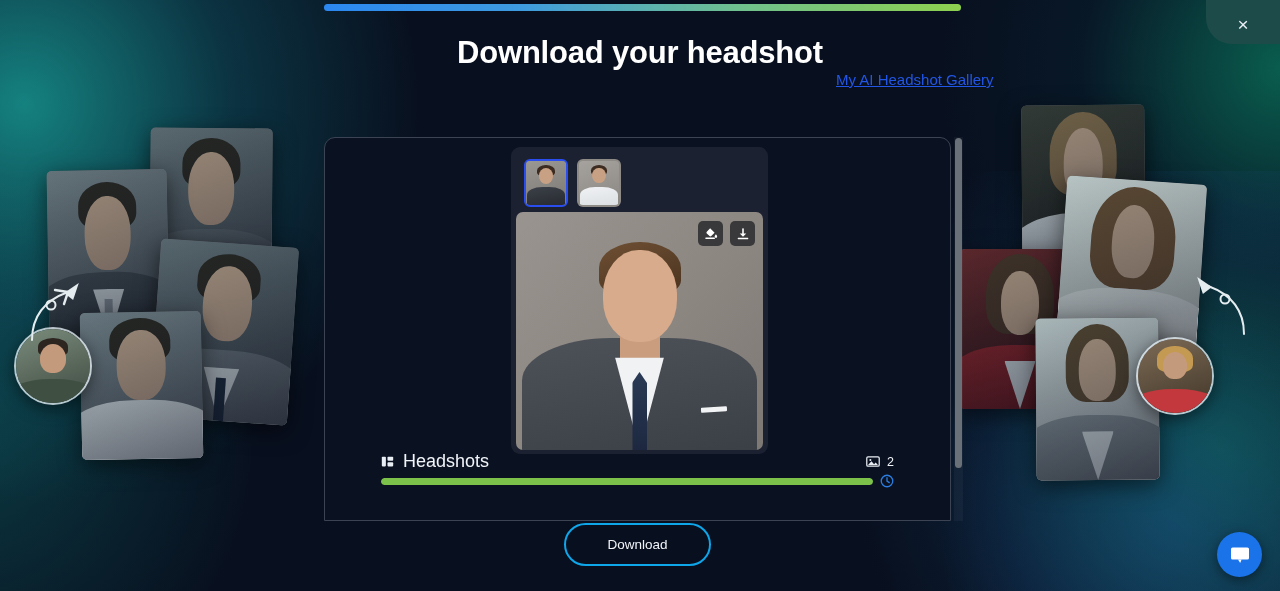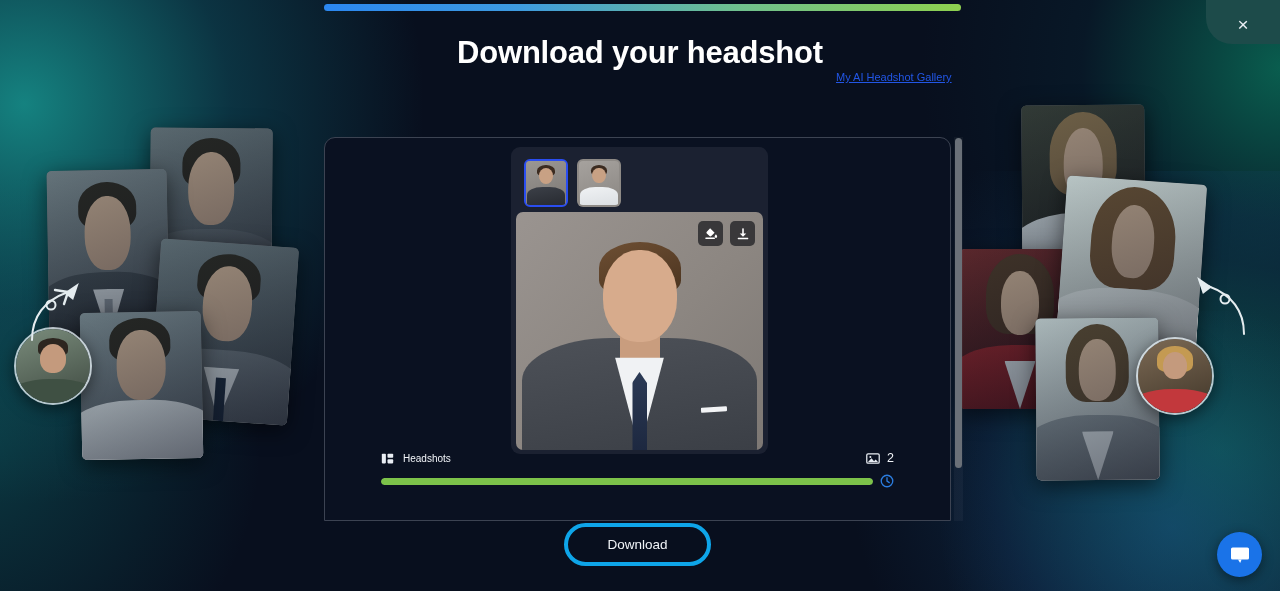--- a/index.html
+++ b/index.html
@@ -65,21 +65,21 @@
 
   
   .headline {
     position: absolute; left: 0; right: 0; top: 35px;
     text-align: center;
     color: #ffffff;
     font-size: 31px; font-weight: 700; letter-spacing: -.2px;
   }
   .gallery-link {
     position: absolute; left: 836px; top: 71px;
-    color: #2256e6; font-size: 11px;
+    color: #2256e6; font-size: 15px;
     text-decoration: underline; cursor: pointer;
     white-space: nowrap;
   }
 
   
   .collage { position: absolute; top: 0; height: 591px; pointer-events: none; }
   .collage-left { left: 0; width: 330px; }
   .collage-right { right: 0; width: 330px; }
   .ph {
     position: absolute;
@@ -243,21 +243,21 @@
     display: flex; align-items: center; justify-content: center;
     cursor: pointer; border: none;
   }
 
   
   .meta-row {
     position: absolute; left: 56px; right: 56px; top: 313px;
     display: flex; align-items: center; justify-content: space-between;
   }
   .meta-left { display: flex; align-items: center; gap: 9px; }
-  .meta-label { color: #f1f4f8; font-size: 10px; }
+  .meta-label { color: #f1f4f8; font-size: 18px; }
   .meta-right { display: flex; align-items: center; gap: 7px; }
   .meta-count { color: #f1f4f8; font-size: 12.5px; }
 
   .prog-row {
     position: absolute; left: 56px; right: 56px; top: 336px;
     display: flex; align-items: center; gap: 7px;
   }
   .prog-track {
     flex: 1; height: 7px; border-radius: 4px;
     background: rgba(255,255,255,.08);
@@ -280,21 +280,21 @@
     width: 147px; height: 43px;
     border-radius: 22px; border: none;
     background: linear-gradient(100deg, #18b897 0%, #1f73e8 58%, #1d45f0 100%);
     color: #ffffff; font-size: 13.5px; font-weight: 700;
     cursor: pointer;
     font-family: "Liberation Sans", sans-serif;
   }
   .btn-secondary {
     width: 147px; height: 43px;
     border-radius: 22px;
-    border: 4px solid #0ea5e9;
+    border: 2px solid #0ea5e9;
     background: transparent;
     color: #f1f4f8; font-size: 13.5px;
     cursor: pointer;
     font-family: "Liberation Sans", sans-serif;
   }
 
   
   .chat-fab {
     position: absolute; right: 18px; bottom: 14px;
     width: 45px; height: 45px; border-radius: 50%;

